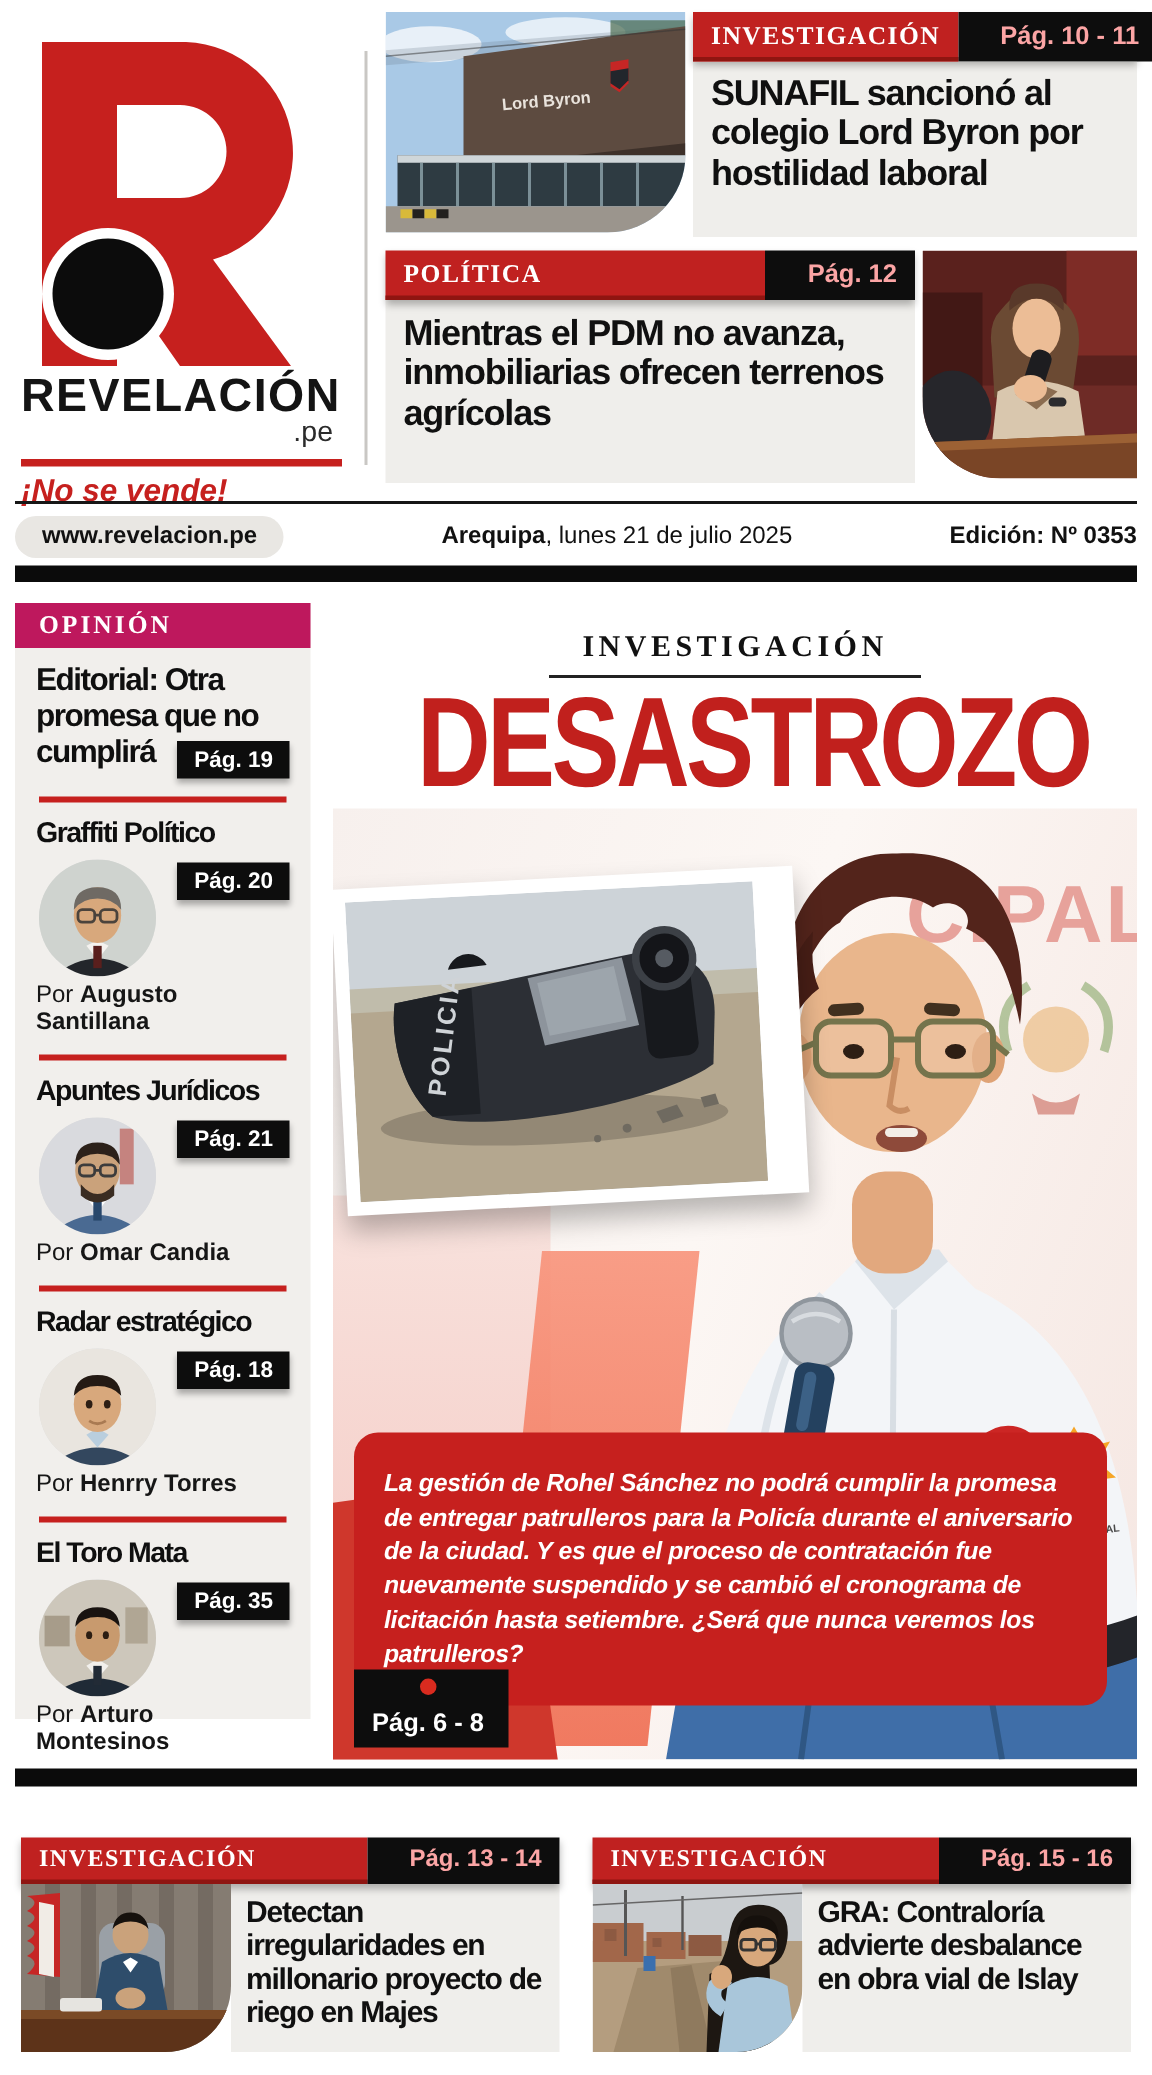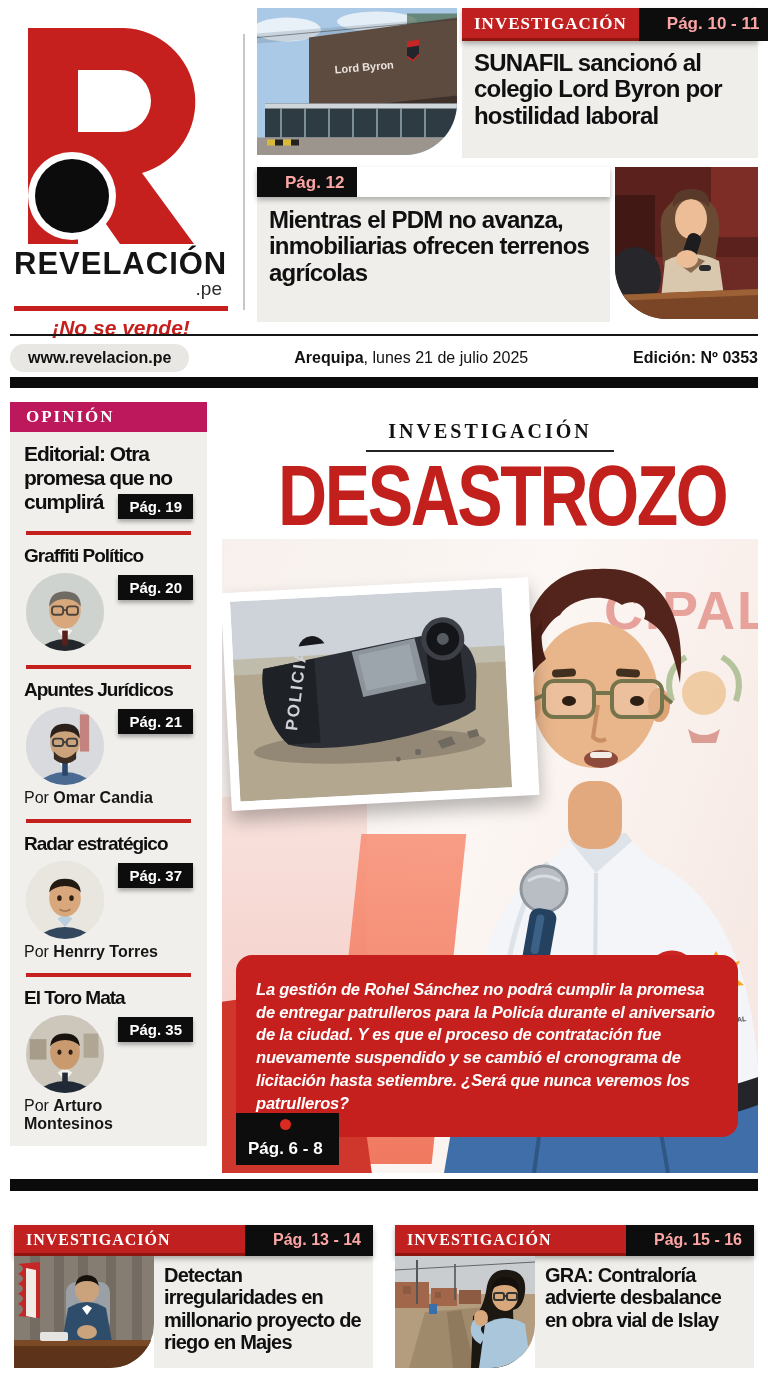--- a/index.html
+++ b/index.html
@@ -4,21 +4,21 @@
 <style>
   html,body{margin:0;padding:0;background:#ffffff;}
   .page{position:relative;width:768px;height:1383px;background:#fff;overflow:hidden;
         font-family:"Liberation Sans",sans-serif;color:#111;}
   
   .masthead{position:absolute;left:14px;top:24px;width:214px;}
   .logo-svg{display:block;width:204px;height:224px;}
   .brand{font-size:31px;font-weight:bold;letter-spacing:1px;color:#141414;line-height:1;}
   .brand-domain{display:block;text-align:right;font-size:19px;color:#2b2b2b;margin:0 6px 0 0;line-height:1.1;}
   .brand-rule{height:5px;background:#c6201e;margin-top:6px;}
-  .tagline{margin-top:5px;text-align:center;font-size:21px;font-weight:bold;font-style:italic;color:#c6201e;}
+  .tagline{margin-top:5px;text-align:left;font-size:21px;font-weight:bold;font-style:italic;color:#c6201e;}
   .vdivider{position:absolute;left:243px;top:34px;width:2px;height:276px;background:#c9c7c4;}
   
   .topstories{position:absolute;left:257px;top:8px;width:501px;}
   .story{position:relative;}
   .story1{height:150px;}
   .story2{height:155px;margin-top:9px;}
   .tagrow{display:flex;box-shadow:0 3px 5px rgba(0,0,0,.28);position:relative;z-index:2;}
   .tag-red{flex:1;background:#c02120;border-bottom:3px solid #8f1511;color:#fff;
            font-family:"Liberation Serif",serif;font-weight:bold;font-size:17px;letter-spacing:1px;
            padding:6px 12px 4px 12px;}
@@ -177,20 +177,21 @@
           <path d="M62,96 l14,10 l14,-12 l-14,-6 z" fill="#8a6c50"></path>
           <rect x="70" y="66" width="14" height="26" rx="6" fill="#1d1d20" transform="rotate(18 77 79)"></rect>
           <ellipse cx="72" cy="92" rx="11" ry="9" fill="#ecbd96"></ellipse>
           <rect x="84" y="98" width="12" height="6" rx="3" fill="#2b2b2e"></rect>
           <path d="M0,128 L143,122 L143,152 L0,152 Z" fill="#7a4526"></path>
           <path d="M0,128 L143,122 L143,128 L0,134 Z" fill="#9c6134"></path>
         </svg>
       </div>
       <div class="s2-content">
         <div class="tagrow">
+          <span class="tag-red">POLÍTICA</span>
           <span class="tag-black">Pág. 12</span>
         </div>
         <div class="panel">
           <div class="headline-lg" style="font-size:24px">Mientras el PDM no avanza, inmobiliarias ofrecen terrenos agrícolas</div>
         </div>
       </div>
     </div>
   </div>
 
   <div class="infobar">
@@ -223,20 +224,21 @@
               <path d="M25,36 q0,-16 17,-16 q17,0 17,16 q-6,-8 -17,-8 q-11,0 -17,8z" fill="#6f6a64"></path>
               <g fill="none" stroke="#4b433c" stroke-width="2">
                 <rect x="28" y="36" width="12" height="9" rx="3"></rect>
                   <rect x="44" y="36" width="12" height="9" rx="3"></rect>
                 <line x1="40" y1="40" x2="44" y2="40"></line>
                 </g>
             </svg>
           </div>
           <span class="sb-tag">Pág. 20</span>
         </div>
+        <div class="author"><span>Por </span><b>Augusto Santillana</b></div>
       </div>
       <div class="sb-divider"></div>
 
       <div>
         <div class="sb-headline">Apuntes Jurídicos</div>
         <div class="avatar-row">
           <div class="avatar">
             <svg viewBox="0 0 84 84">
                 <rect width="84" height="84" fill="#d9dade"></rect>
               <rect x="58" y="8" width="10" height="40" fill="#b8493f" opacity=".6"></rect>
@@ -267,21 +269,21 @@
                 <rect width="84" height="84" fill="#e9e5df"></rect>
               <path d="M8,84 q34,-26 68,0 z" fill="#33475e"></path>
               <path d="M34,62 l8,9 l8,-9 l-8,-5z" fill="#b9cede"></path>
               <ellipse cx="42" cy="40" rx="17" ry="20" fill="#d8a87c"></ellipse>
               <path d="M25,34 q1,-15 17,-15 q16,0 17,15 q-6,-7 -17,-7 q-11,0 -17,7z" fill="#241a14"></path>
               <ellipse cx="36" cy="40" rx="2.4" ry="3" fill="#2d1e14"></ellipse>
                 <ellipse cx="49" cy="40" rx="2.4" ry="3" fill="#2d1e14"></ellipse>
               <path d="M36,52 q6,4 12,0" stroke="#a97a52" stroke-width="2" fill="none"></path>
             </svg>
           </div>
-          <span class="sb-tag">Pág. 37</span>
+          <span class="sb-tag">Pág. 18</span>
         </div>
         <div class="author"><span>Por </span><b>Henrry Torres</b></div>
       </div>
       <div class="sb-divider"></div>
 
       <div>
         <div class="sb-headline">El Toro Mata</div>
         <div class="avatar-row">
           <div class="avatar">
             <svg viewBox="0 0 84 84">

